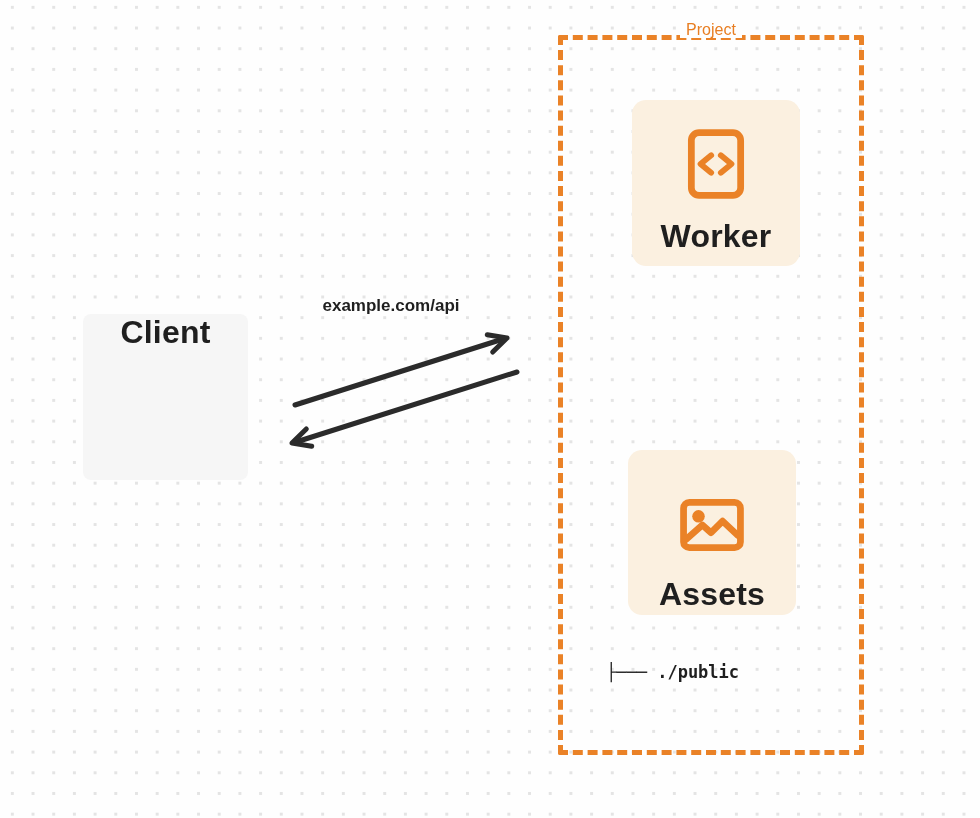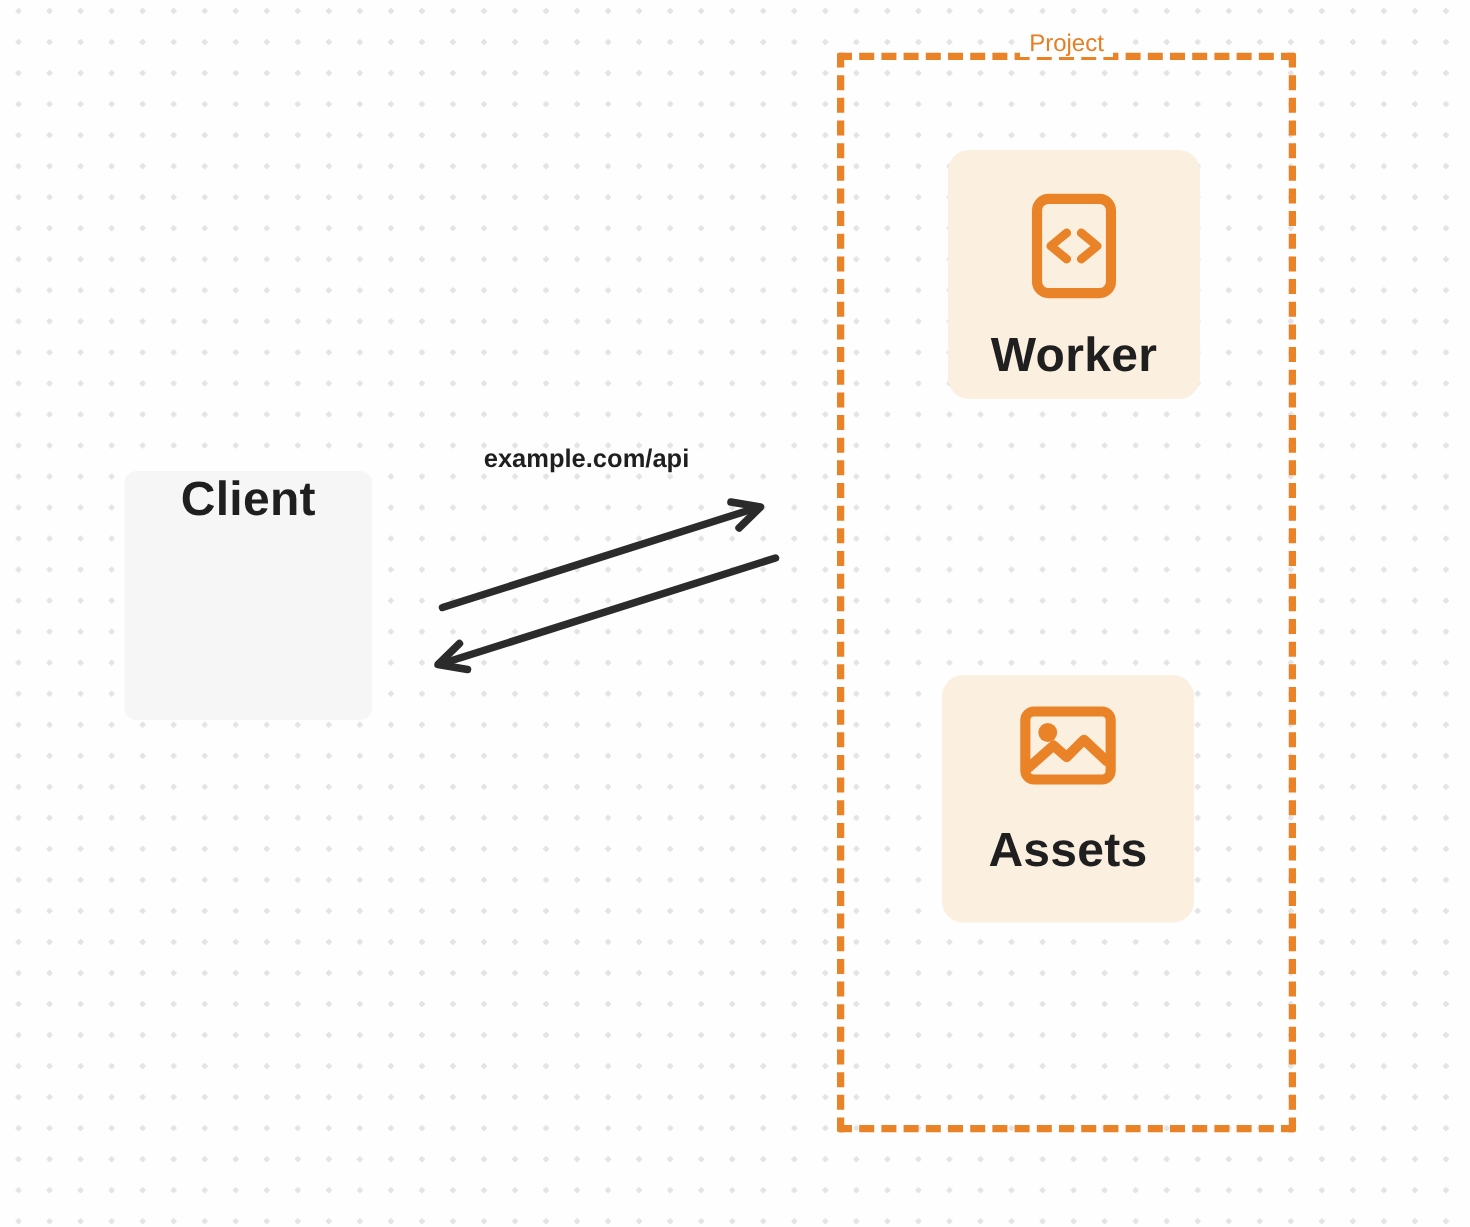--- a/index.html
+++ b/index.html
@@ -88,21 +88,21 @@
   .worker-card {
     left: 632px; top: 100px;
     width: 168px; height: 166px;
     padding-top: 28px;
     box-sizing: border-box;
   }
   .worker-card .icon-wrap { margin-bottom: 18px; }
   .assets-card {
     left: 628px; top: 450px;
     width: 168px; height: 165px;
-    padding-top: 20px;
+    padding-top: 48px;
     box-sizing: border-box;
   }
   .assets-card .icon-wrap { margin-bottom: 24px; }
 
   .icon-wrap { line-height: 0; }
 
   
   .file-tree {
     position: absolute;
     left: 606px; top: 620px;
@@ -159,16 +159,17 @@
       <svg width="66" height="54" viewBox="0 0 68 56" fill="none">
         <rect x="4.5" y="4.5" width="59" height="47" rx="6" stroke="#EA8227" stroke-width="7"></rect>
         <circle cx="20" cy="19" r="6.5" fill="#EA8227"></circle>
         <polyline points="7,43 24,28 33,36 45,24 61,39" stroke="#EA8227" stroke-width="7" stroke-linecap="round" stroke-linejoin="round" fill="none"></polyline>
       </svg>
     </span>
     <span class="node-label">Assets</span>
   </div>
 
   <div class="file-tree">
+    <div>├─── ./public</div>
     
   </div>
 
 </div>
 
 </body></html>

